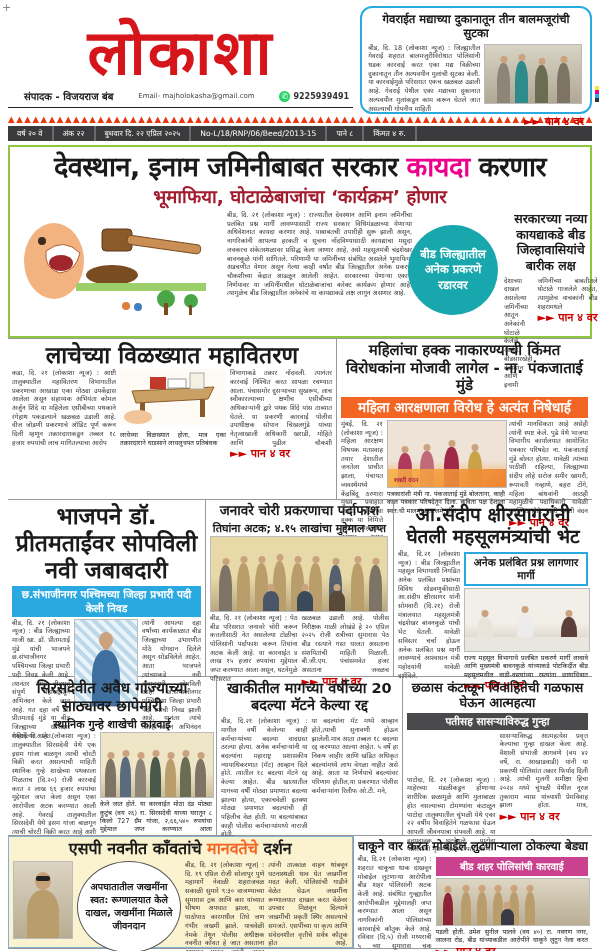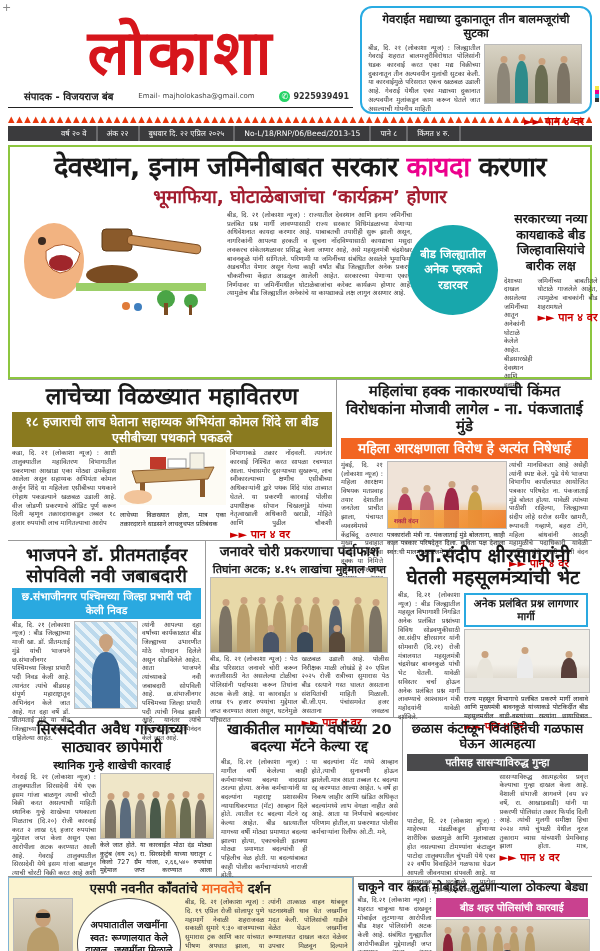--- a/index.html
+++ b/index.html
@@ -34,25 +34,25 @@
   .more{color:#cc0000;font-weight:bold;font-size:11px;white-space:nowrap;}
 
   
   .photo{position:relative;overflow:hidden;border:1px solid #bbb;background:linear-gradient(#cfd8cf,#a9b3a5);}
   .pp{position:absolute;bottom:0;border-radius:46% 46% 0 0;}
   .pp:before{content:"";position:absolute;top:-7px;left:50%;transform:translateX(-50%);
              width:7px;height:7px;border-radius:50%;background:#caa27e;}
 
   
   .tri-row{height:11px;overflow:hidden;color:#e8380d;font-size:8.5px;line-height:11px;letter-spacing:1.6px;white-space:nowrap;}
-  .info-bar{display:flex;background:#3b3b3d;color:#fff;font-size:7.6px;line-height:15px;height:15px;margin-top:1px;padding-left:44px;}
+  .info-bar{display:flex;background:#3b3b3d;color:#fff;font-size:7.6px;line-height:15px;height:15px;margin-top:1px;}
   .info-bar span{padding:0 9px;border-right:2px solid #6a6a6c;white-space:nowrap;}
 
   
-  .lead-box{border:2.5px solid #8dc63f;margin-top:4px;padding:4px 6px 14px 6px;height:234px;box-sizing:border-box;}
+  .lead-box{border:2.5px solid #8dc63f;margin-top:4px;padding:4px 6px 14px 6px;height:193px;box-sizing:border-box;}
   .lead-hl{margin:0;text-align:center;font-size:27px;line-height:1.15;font-weight:bold;letter-spacing:-0.5px;}
   .hl-magenta{color:#ec008c;}
   .lead-sub{margin:1px 0 3px 0;text-align:center;font-size:18.5px;font-weight:bold;color:#a21c2e;}
   .lead-row{display:flex;gap:6px;}
   .cartoon{width:205px;height:108px;flex:none;}
   .lead-body{width:185px;flex:none;}
   .lead-right{flex:1;position:relative;padding-left:86px;}
   .circle-badge{position:absolute;left:-10px;top:14px;width:90px;height:90px;border-radius:50%;
                 background:#18a7ac;color:#fff;font-weight:bold;font-size:11.5px;line-height:1.35;
                 display:flex;align-items:center;justify-content:center;text-align:center;padding:4px;box-sizing:border-box;}
@@ -69,21 +69,21 @@
   .banner.olive{background:#8a7a1f;font-size:12.5px;}
   .banner.orange{background:#f26522;font-size:13.5px;}
   .banner.blue{background:#2aa9e0;font-size:10.5px;}
   .banner.dark{background:#4a4a4c;font-size:10.5px;}
   .sub-plain{text-align:center;font-weight:bold;font-size:11px;margin:1px 0;}
   .flexrow{display:flex;gap:4px;}
   .cap{font-size:6.4px;line-height:1.3;color:#222;text-align:justify;margin-top:2px;}
 
   
   .sp-box{background:#fbf3cf;border:1px solid #7fb3d5;}
-  .sp-hl{font-size:13px;}
+  .sp-hl{font-size:16px;}
   .hl-orange{color:#f26522;}
   .bubble{border:1.5px solid #555;border-radius:50%;background:#fff;width:104px;height:92px;
           display:flex;align-items:center;justify-content:center;text-align:center;
           font-size:9.5px;font-weight:bold;line-height:1.35;padding:6px;box-sizing:border-box;flex:none;}
   .magenta-box{background:#c9418f;color:#fff;font-weight:bold;font-size:10px;text-align:center;
                padding:3px 2px;line-height:1.3;margin:2px 0;}
 </style>
 </head>
 <body>
 
@@ -107,21 +107,21 @@
           <span class="phone">
             <span class="phone-icon">✆</span>
             <span>9225939491</span>
           </span>
         </div>
       </div>
 
       <aside class="top-card">
         <h3>गेवराईत मद्याच्या दुकानातून तीन बालमजूरांची सुटका</h3>
         <div class="card-body">
-          <p class="tiny">बीड, दि. २१ (लोकाशा न्यूज) : जिल्ह्यातील गेवराई शहरात बालमजुरीविरोधात पोलिसांनी धडक कारवाई करत एका मद्य विक्रीच्या दुकानातून तीन अल्पवयीन मुलांची सुटका केली. या कारवाईमुळे परिसरात एकच खळबळ उडाली आहे. गेवराई येथील एका मद्याच्या दुकानात अल्पवयीन मुलांकडून काम करून घेतले जात असल्याची गोपनीय माहिती</p>
+          <p class="tiny">बीड, दि. 18 (लोकाशा न्यूज) : जिल्ह्यातील गेवराई शहरात बालमजुरीविरोधात पोलिसांनी धडक कारवाई करत एका मद्य विक्रीच्या दुकानातून तीन अल्पवयीन मुलांची सुटका केली. या कारवाईमुळे परिसरात एकच खळबळ उडाली आहे. गेवराई येथील एका मद्याच्या दुकानात अल्पवयीन मुलांकडून काम करून घेतले जात असल्याची गोपनीय माहिती</p>
           <div class="photo" style="width:96px;height:58px;background:linear-gradient(#d8d3c4,#b0a894);">
             <span class="pp" style="left:12px;width:13px;height:40px;background:#8d8678;"></span>
             <span class="pp" style="left:30px;width:13px;height:42px;background:#2e8b8b;"></span>
             <span class="pp" style="left:50px;width:13px;height:38px;background:#6b6d52;"></span>
             <span class="pp" style="left:72px;width:13px;height:40px;background:#7d7465;"></span>
           </div>
         </div>
         <div class="more" style="text-align:right;">►► पान ४ वर</div>
       </aside>
     </header>
@@ -151,36 +151,35 @@
           <rect x="60" y="72" width="130" height="8" fill="#9ccf69"></rect>
           <circle cx="150" cy="88" r="9" fill="#4aa546"></circle>
             <rect x="148" y="92" width="4" height="12" fill="#7a4c22"></rect>
           <circle cx="175" cy="90" r="7" fill="#4aa546"></circle>
             <rect x="173" y="94" width="3" height="10" fill="#7a4c22"></rect>
           <circle cx="110" cy="95" r="4" fill="#e07b39"></circle>
             <circle cx="122" cy="96" r="4" fill="#3f7fbf"></circle>
         </svg>
         <p class="tiny lead-body">बीड, दि. २१ (लोकाशा न्यूज) : राज्यातील देवस्थान आणि इनाम जमिनींचा प्रलंबित प्रश्न मार्गी लावण्यासाठी राज्य सरकार विधिमंडळाच्या येणाऱ्या अधिवेशनात कायदा करणार आहे. याबाबतची तयारीही सुरू झाली असून, नागरिकांनी आपल्या हरकती व सूचना नोंदविण्यासाठी कायद्याचा मसुदा लवकरच संकेतस्थळावर प्रसिद्ध केला जाणार आहे, असे महसूलमंत्री चंद्रशेखर बावनकुळे यांनी सांगितले. परिणामी या जमिनींच्या संबंधित असलेले भूमाफिया अडचणीत येणार असून गेल्या काही वर्षांत बीड जिल्ह्यातील अनेक प्रकरणे चौकशीच्या केंद्रात आढळून आलेली आहेत. सरकारच्या येणाऱ्या एकाच निर्णयावर या जमिनींमधील घोटाळेबाजांचा करेक्ट कार्यक्रम होणार आहे. त्यामुळेच बीड जिल्ह्यातील अनेकांचे या कायद्याकडे लक्ष लागून असणार आहे.</p>
         <div class="lead-right">
-          <div class="circle-badge">बीड जिल्ह्यातील अनेक प्हरकते रडारवर</div>
+          <div class="circle-badge">बीड जिल्ह्यातील अनेक प्रकरणे रडारवर</div>
           <div class="side-box">
             <h4>सरकारच्या नव्या कायद्याकडे बीड जिल्हावासियांचे बारीक लक्ष</h4>
             <div class="side-cols">
               <p class="tiny">देशाच्या दाखल असलेल्या जमिनींच्या आतून अनेकांनी घोटाळे केलेले आहेत. बीडसारखेही देवस्थान आणि इनामी</p>
               <p class="tiny"><span>जमिनींच्या बाबतीतले घोटाळे गाजलेले आहेत, त्यामुळेच वाचकांनी बीड शहरामधले</span> <span class="more">►► पान ४ वर</span></p>
             </div>
           </div>
         </div>
       </div>
     </section>
 
     <section class="row" style="height:160px;">
       <article class="art" style="width:328px;">
         <h2 style="font-size:23px;">लाचेच्या विळख्यात महावितरण</h2>
-        <span class="banner olive">१८ हजाराची लाच घेताना सहाय्यक अभियंता कोमल शिंदे ला बीड एसीबीच्या पथकाने पकडले</span>
         <div class="flexrow">
           <p class="tiny" style="width:104px;">कडा, दि. २१ (लोकाशा न्यूज) : आष्टी तालुक्यातील महावितरण विभागातील प्रकरणाचा आखाडा एका मोठ्या उपकेंद्रास आलेला असून सहाय्यक अभियंता कोमल अर्जुन शिंदे या महिलेला एसीबीच्या पथकाने रंगेहाथ पकडल्याने खळबळ उडाली आहे. वीज जोडणी प्रकरणाचे ऑडिट पूर्ण करून दिली म्हणून तक्रारदाराकडून तब्बल १८ हजार रुपयांची लाच मागितल्याचा आरोप</p>
           <div style="width:106px;">
             <svg viewBox="0 0 106 56" style="width:106px;height:56px;">
               <rect x="0" y="0" width="106" height="56" fill="#fdfbf4"></rect>
               <path d="M12 22 L94 18 L88 30 L16 34 Z" fill="#caa064" stroke="#8a5a2b"></path>
               <rect x="20" y="34" width="5" height="18" fill="#8a5a2b"></rect>
                 <rect x="80" y="30" width="5" height="18" fill="#8a5a2b"></rect>
               <rect x="30" y="8" width="16" height="12" fill="#c0392b"></rect>
                 <rect x="48" y="10" width="18" height="9" fill="#fff" stroke="#999"></rect>
@@ -209,21 +208,21 @@
             </div>
             <p class="cap">पत्रकारांशी मंत्री ना. पंकजाताई मुंडे बोलताना, काही काल पत्रकार परिषदेतून दिला. कविता पक्ष देशाला स्वत:ची मालमत्ता तरजमे, हीच</p>
           </div>
           <p class="tiny" style="flex:1;"><span>त्यांची मानसिकता आहे असेही त्यांनी स्पष्ट केले. पुढे येथे भाजपा विभागीय कार्यालयात आयोजित पत्रकार परिषदेत ना. पंकजाताई मुंडे बोलत होत्या. यावेळी त्यांच्या पाठीशी राहिल्या, जिल्ह्याच्या संदीप लोहे सरोज समीर खामरी, रूपावती गव्हाणे, बहरा टोंगे, महिला बांधवांनी आठही महामुळीचे पदाधिकारी यावेळी उपस्थित होते. ‘वारी शक्ती वंदन</span> <span class="more">►► पान ४ वर</span></p>
         </div>
       </article>
     </section>
 
     <section class="row" style="height:176px;">
       <article class="art" style="width:197px;">
-        <h2 style="font-size:18px;">भाजपने डॉ. प्रीतमताईंवर सोपविली नवी जबाबदारी</h2>
+        <h2 style="font-size:23px;">भाजपने डॉ. प्रीतमताईंवर सोपविली नवी जबाबदारी</h2>
         <span class="banner blue">छ.संभाजीनगर पश्चिमच्या जिल्हा प्रभारी पदी केली निवड</span>
         <div class="flexrow">
           <p class="tiny" style="width:58px;">बीड, दि. २१ (लोकाशा न्यूज) : बीड जिल्ह्याच्या माजी खा. डॉ. प्रीतमताई मुंडे यांची भाजपने छ.संभाजीनगर पश्चिमच्या जिल्हा प्रभारी पदी निवड केली आहे. त्यानंतर त्यांचे बीडसह संपूर्ण महाराष्ट्रातून अभिनंदन केले जात आहे. गत दहा वर्षे डॉ. प्रीतमताई मुंडे या बीड जिल्ह्याच्या खासदार राहिलेल्या आहेत.</p>
           <div class="photo" style="width:62px;height:86px;background:repeating-linear-gradient(45deg,#bcd9ec 0 4px,#e9f3f8 4px 8px);">
             <span class="pp" style="left:17px;width:28px;height:56px;background:#3f6f9e;"></span>
             <span style="position:absolute;top:12px;left:24px;width:14px;height:16px;border-radius:50%;background:#caa27e;"></span>
           </div>
           <p class="tiny" style="flex:1;">त्यांनी आपल्या दहा वर्षांच्या कार्यकाळात बीड जिल्ह्याच्या उभारणीत मोठे योगदान दिलेले असून सोडविलेले आहेत. आता भाजपने त्यांच्याकडे नवी जबाबदारी सोपविली आहे. छ.संभाजीनगर पश्चिमच्या जिल्हा प्रभारी पदी त्यांची निवड झाली आहे, यानंतर त्यांचे जिल्हाभरातून अभिनंदन केले जात आहे.</p>
         </div>
       </article>

